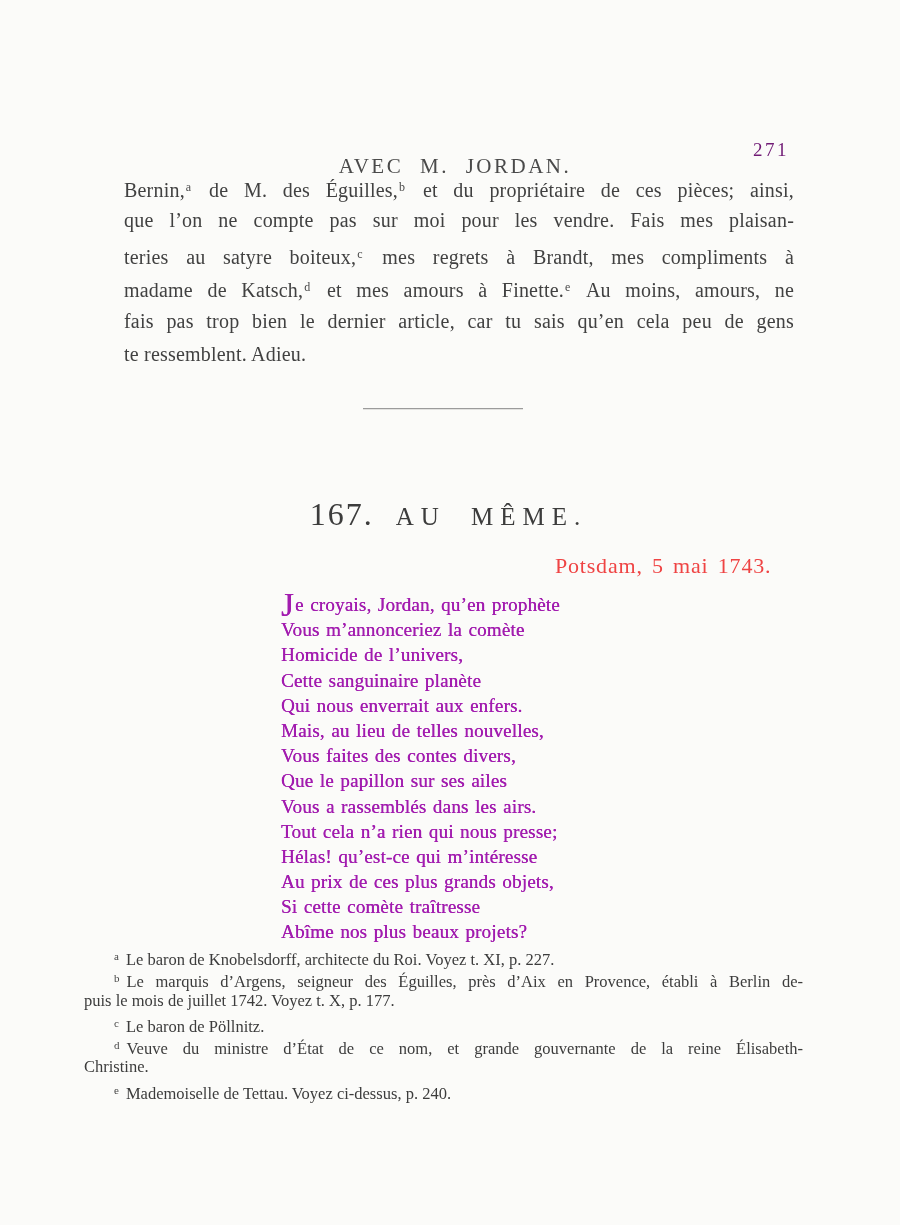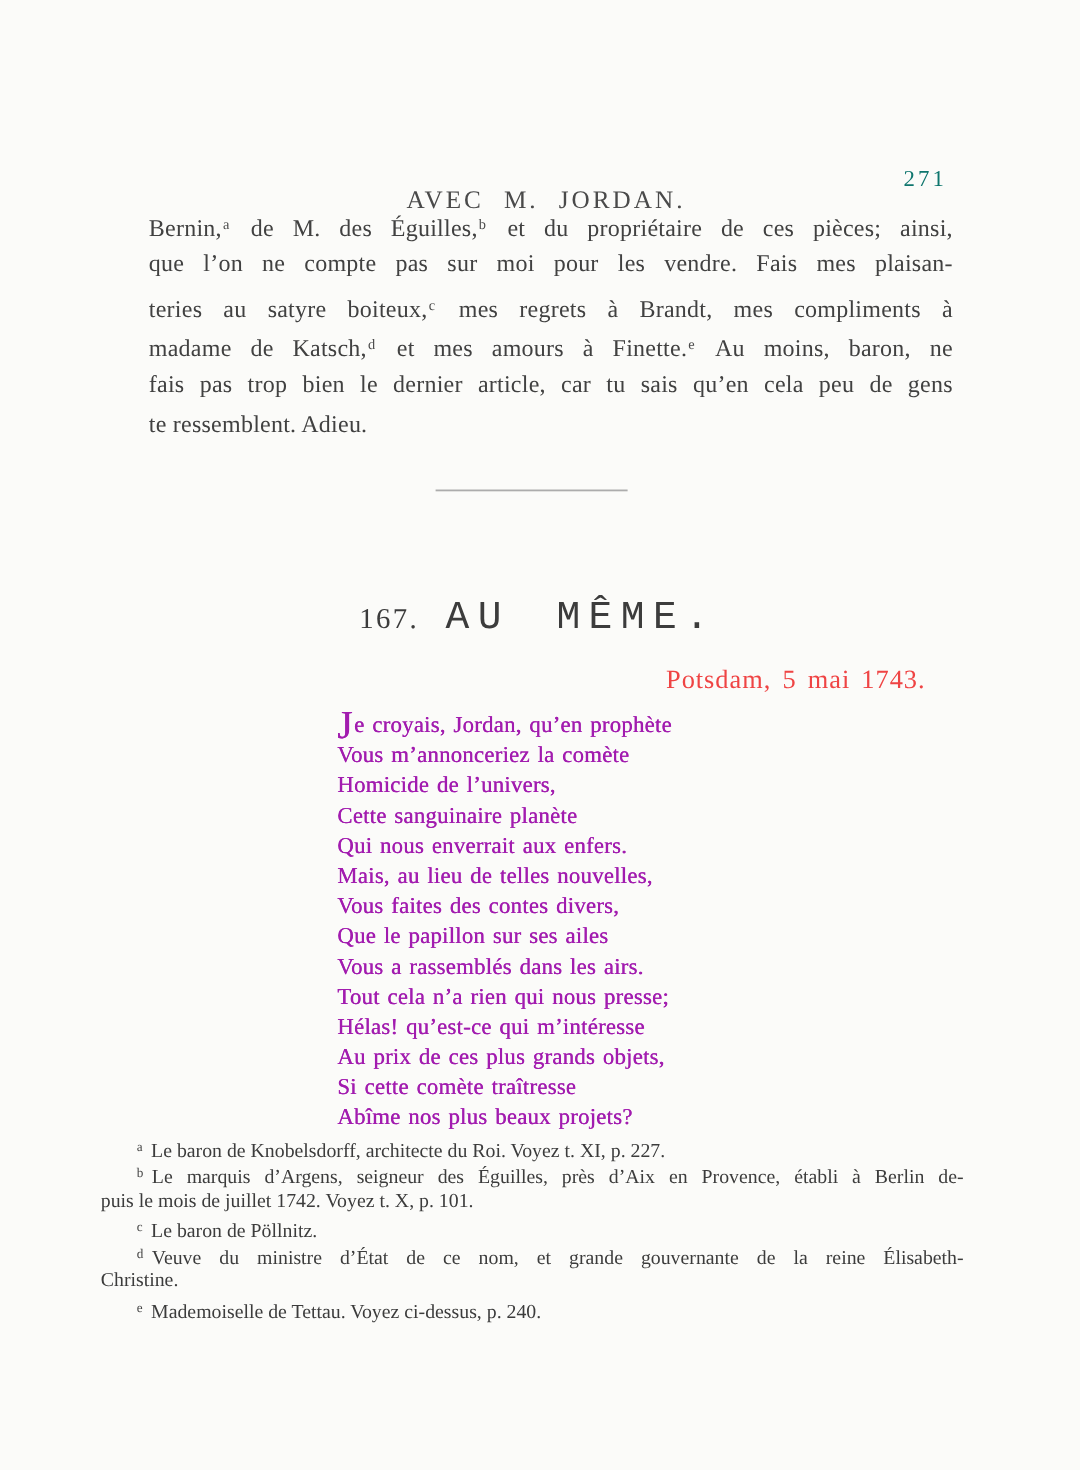--- a/index.html
+++ b/index.html
@@ -29,21 +29,21 @@
     letter-spacing: 2.5px;
     word-spacing: 9px;
     color: #4a4a4a;
     margin-top: 19px;
   }
   .page-number {
     position: absolute;
     top: 139px; left: 753px;
     font-size: 19px;
     letter-spacing: 2.5px;
-    color: #0f766e;
+    color: #701a75;
   }
   
   .letter-body {
     position: absolute;
     top: 171px; left: 96px; width: 698px;
     font-size: 20px;
     letter-spacing: 0.2px;
     color: #414141;
   }
   .bl {
@@ -73,30 +73,29 @@
   
   .section-heading {
     position: absolute;
     top: 496px; left: 0; width: 872px;
     text-align: center;
     font-weight: normal;
     margin: 0;
     color: #3c3c3c;
   }
   .sec-num {
-    font-size: 24px;
+    font-size: 32px;
     letter-spacing: 2px;
     margin-right: 22px;
     margin-left: 25px;
   }
   .sec-title {
-    font-size: 33px;
+    font-size: 25px;
     letter-spacing: 7px;
     word-spacing: 12px;
-    font-family: Liberation Mono, monospace;
   }
   .dateline {
     position: absolute;
     top: 553px; left: 555px;
     font-size: 22px;
     letter-spacing: 0.8px;
     word-spacing: 3px;
     color: #ef4444;
   }
   
@@ -147,21 +146,21 @@
 
 <div class="page">
 
   <div class="running-title">AVEC M. JORDAN.</div>
   <div class="page-number">271</div>
 
   <div class="letter-body">
     <div class="bl just"><span>Bernin,</span><sup class="ref">a</sup><span> de M. des Éguilles,</span><sup class="ref">b</sup><span> et du propriétaire de ces pièces; ainsi,</span></div>
     <div class="bl just">que l’on ne compte pas sur moi pour les vendre. Fais mes plaisan-</div>
     <div class="bl just"><span>teries au satyre boiteux,</span><sup class="ref">c</sup><span> mes regrets à Brandt, mes compliments à</span></div>
-    <div class="bl just"><span>madame de Katsch,</span><sup class="ref">d</sup><span> et mes amours à Finette.</span><sup class="ref">e</sup><span> Au moins, baron, ne</span></div>
+    <div class="bl just"><span>madame de Katsch,</span><sup class="ref">d</sup><span> et mes amours à Finette.</span><sup class="ref">e</sup><span> Au moins, amours, ne</span></div>
     <div class="bl just">fais pas trop bien le dernier article, car tu sais qu’en cela peu de gens</div>
     <div class="bl">te ressemblent. Adieu.</div>
   </div>
 
   <div class="divider"></div>
 
   <h2 class="section-heading"><span class="sec-num">167.</span><span class="sec-title">AU MÊME.</span></h2>
 
   <div class="dateline">Potsdam, 5 mai 1743.</div>
 
@@ -181,21 +180,21 @@
     <div class="poem-line">Si cette comète traîtresse</div>
     <div class="poem-line">Abîme nos plus beaux projets?</div>
   </div>
 
   <div class="footnotes">
     <div class="footnote">
       <div class="fline findent"><sup class="fmark">a</sup><span>Le baron de Knobelsdorff, architecte du Roi. Voyez t. XI, p. 227.</span></div>
     </div>
     <div class="footnote">
       <div class="fline findent fjust"><sup class="fmark">b</sup><span>Le marquis d’Argens, seigneur des Éguilles, près d’Aix en Provence, établi à Berlin de-</span></div>
-      <div class="fline">puis le mois de juillet 1742. Voyez t. X, p. 101.</div>
+      <div class="fline">puis le mois de juillet 1742. Voyez t. X, p. 177.</div>
     </div>
     <div class="footnote">
       <div class="fline findent"><sup class="fmark">c</sup><span>Le baron de Pöllnitz.</span></div>
     </div>
     <div class="footnote">
       <div class="fline findent fjust"><sup class="fmark">d</sup><span>Veuve du ministre d’État de ce nom, et grande gouvernante de la reine Élisabeth-</span></div>
       <div class="fline">Christine.</div>
     </div>
     <div class="footnote">
       <div class="fline findent"><sup class="fmark">e</sup><span>Mademoiselle de Tettau. Voyez ci-dessus, p. 240.</span></div>

